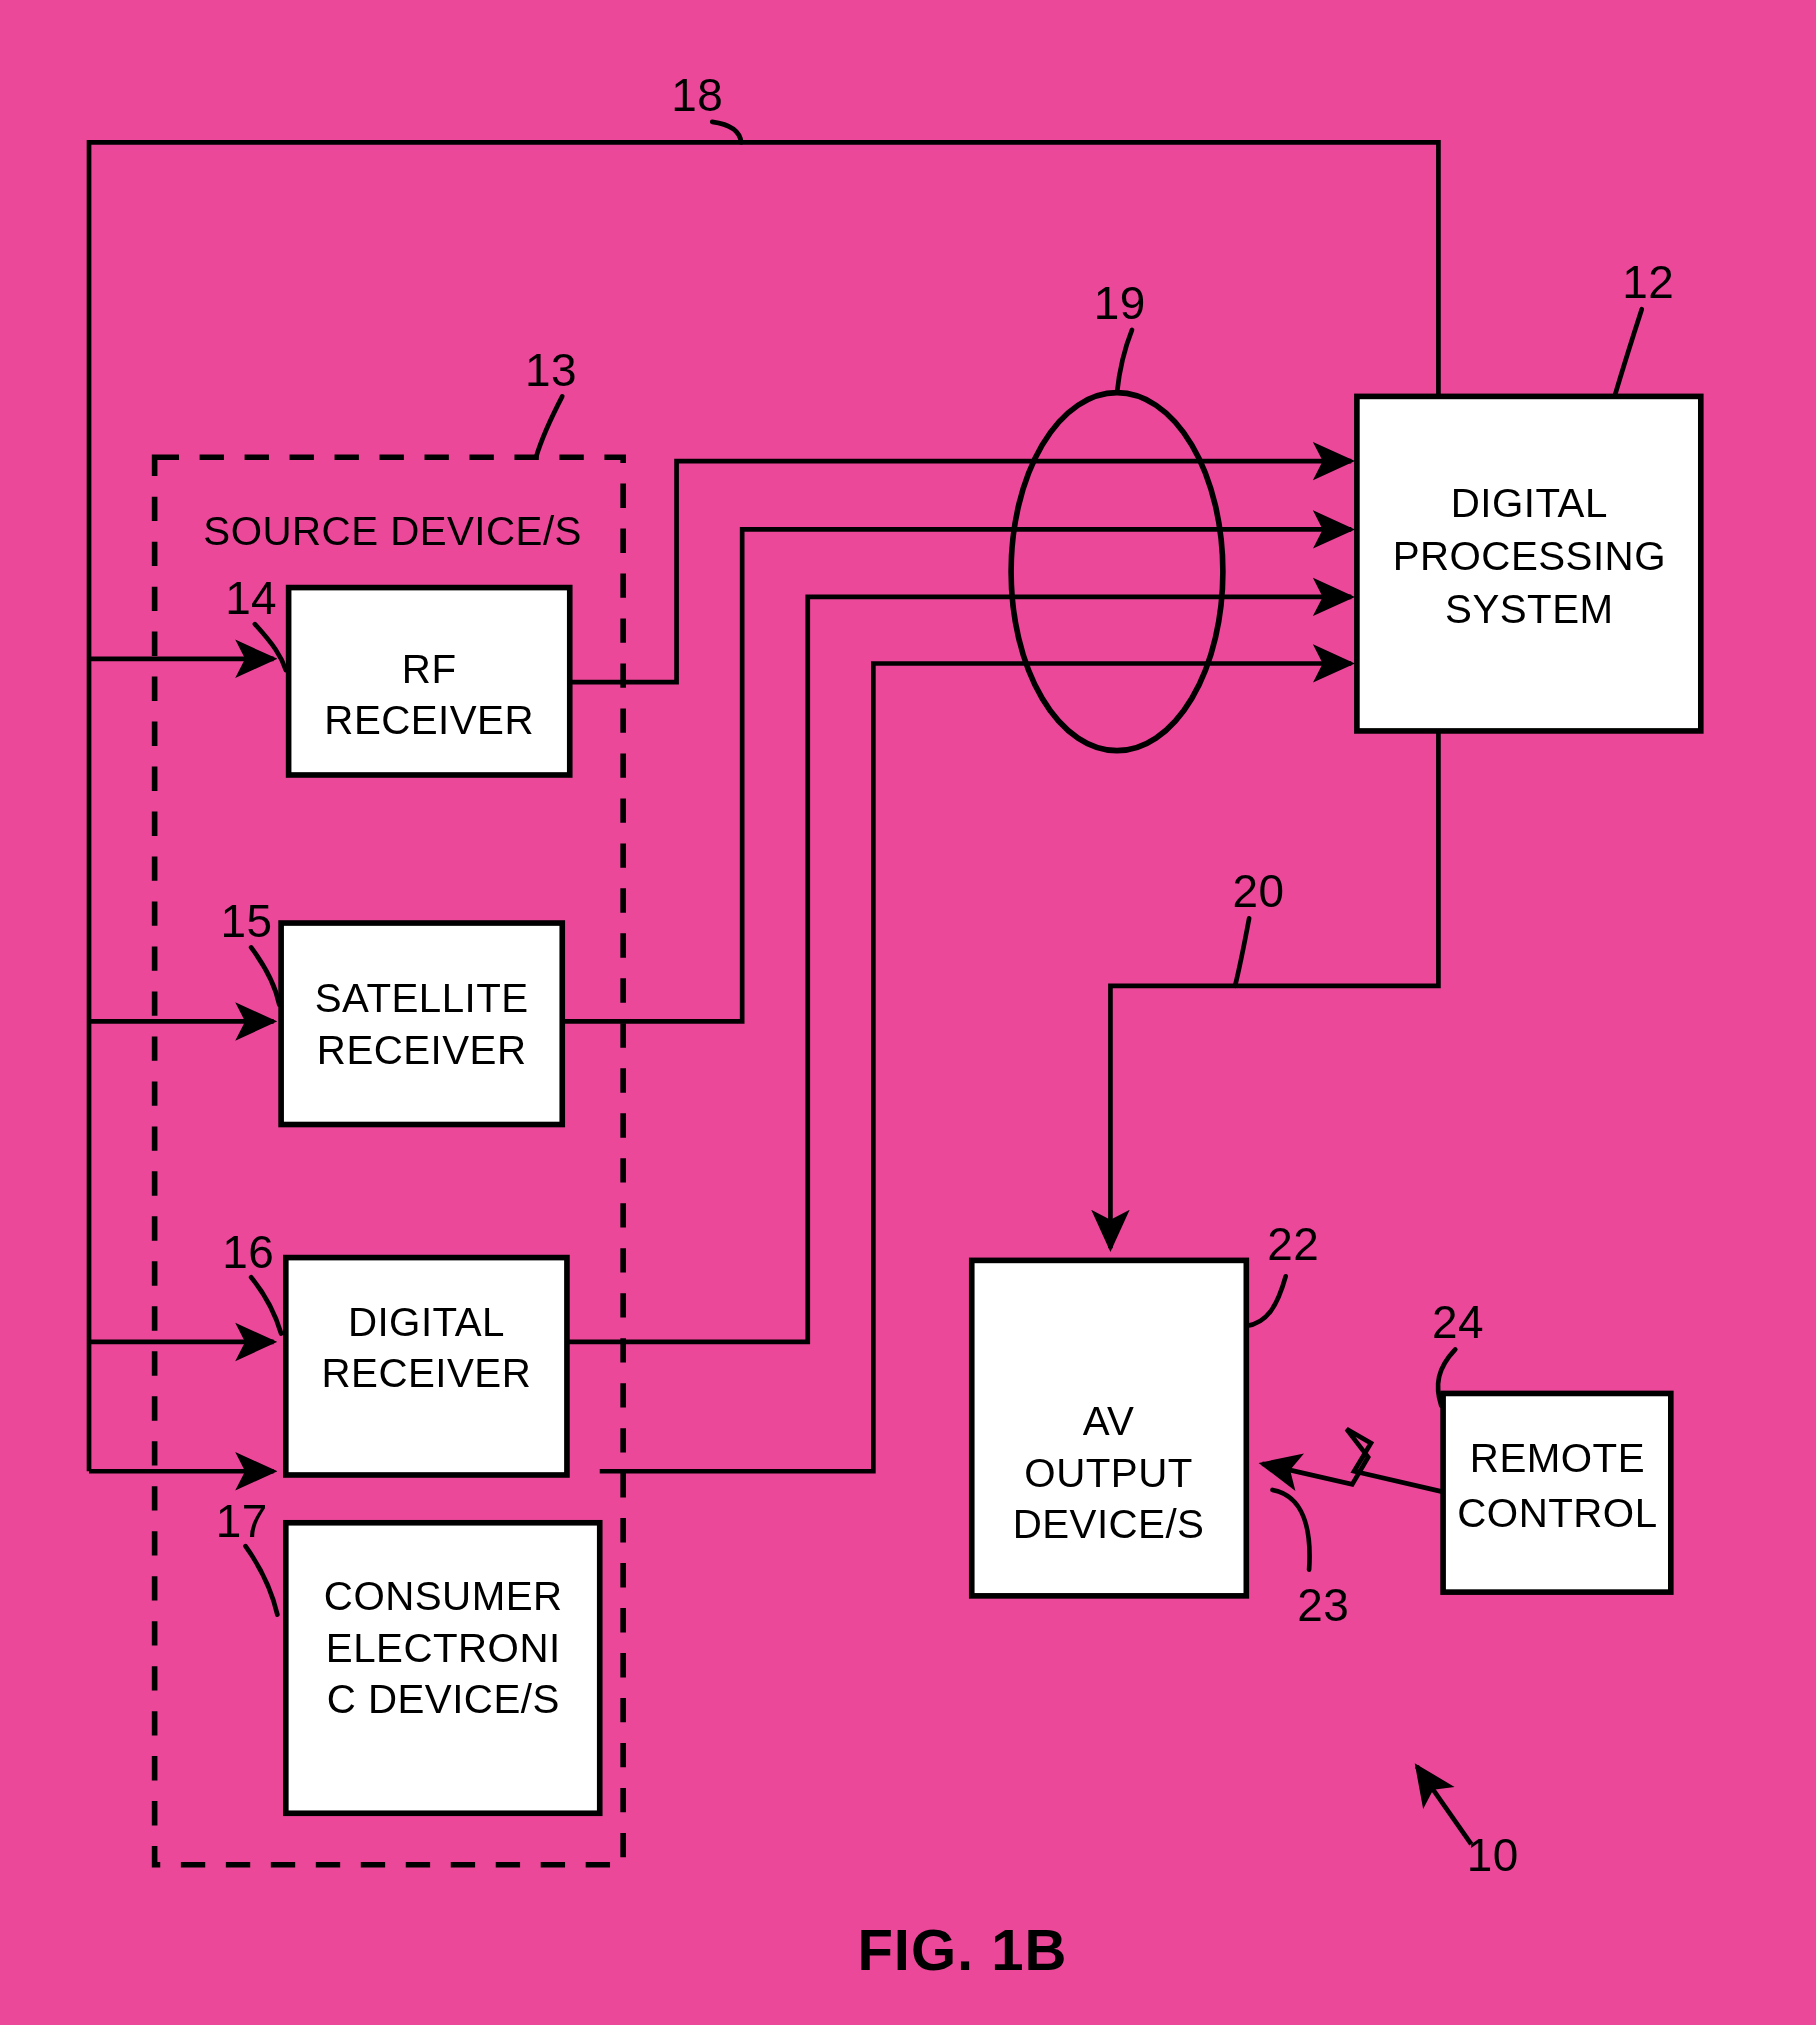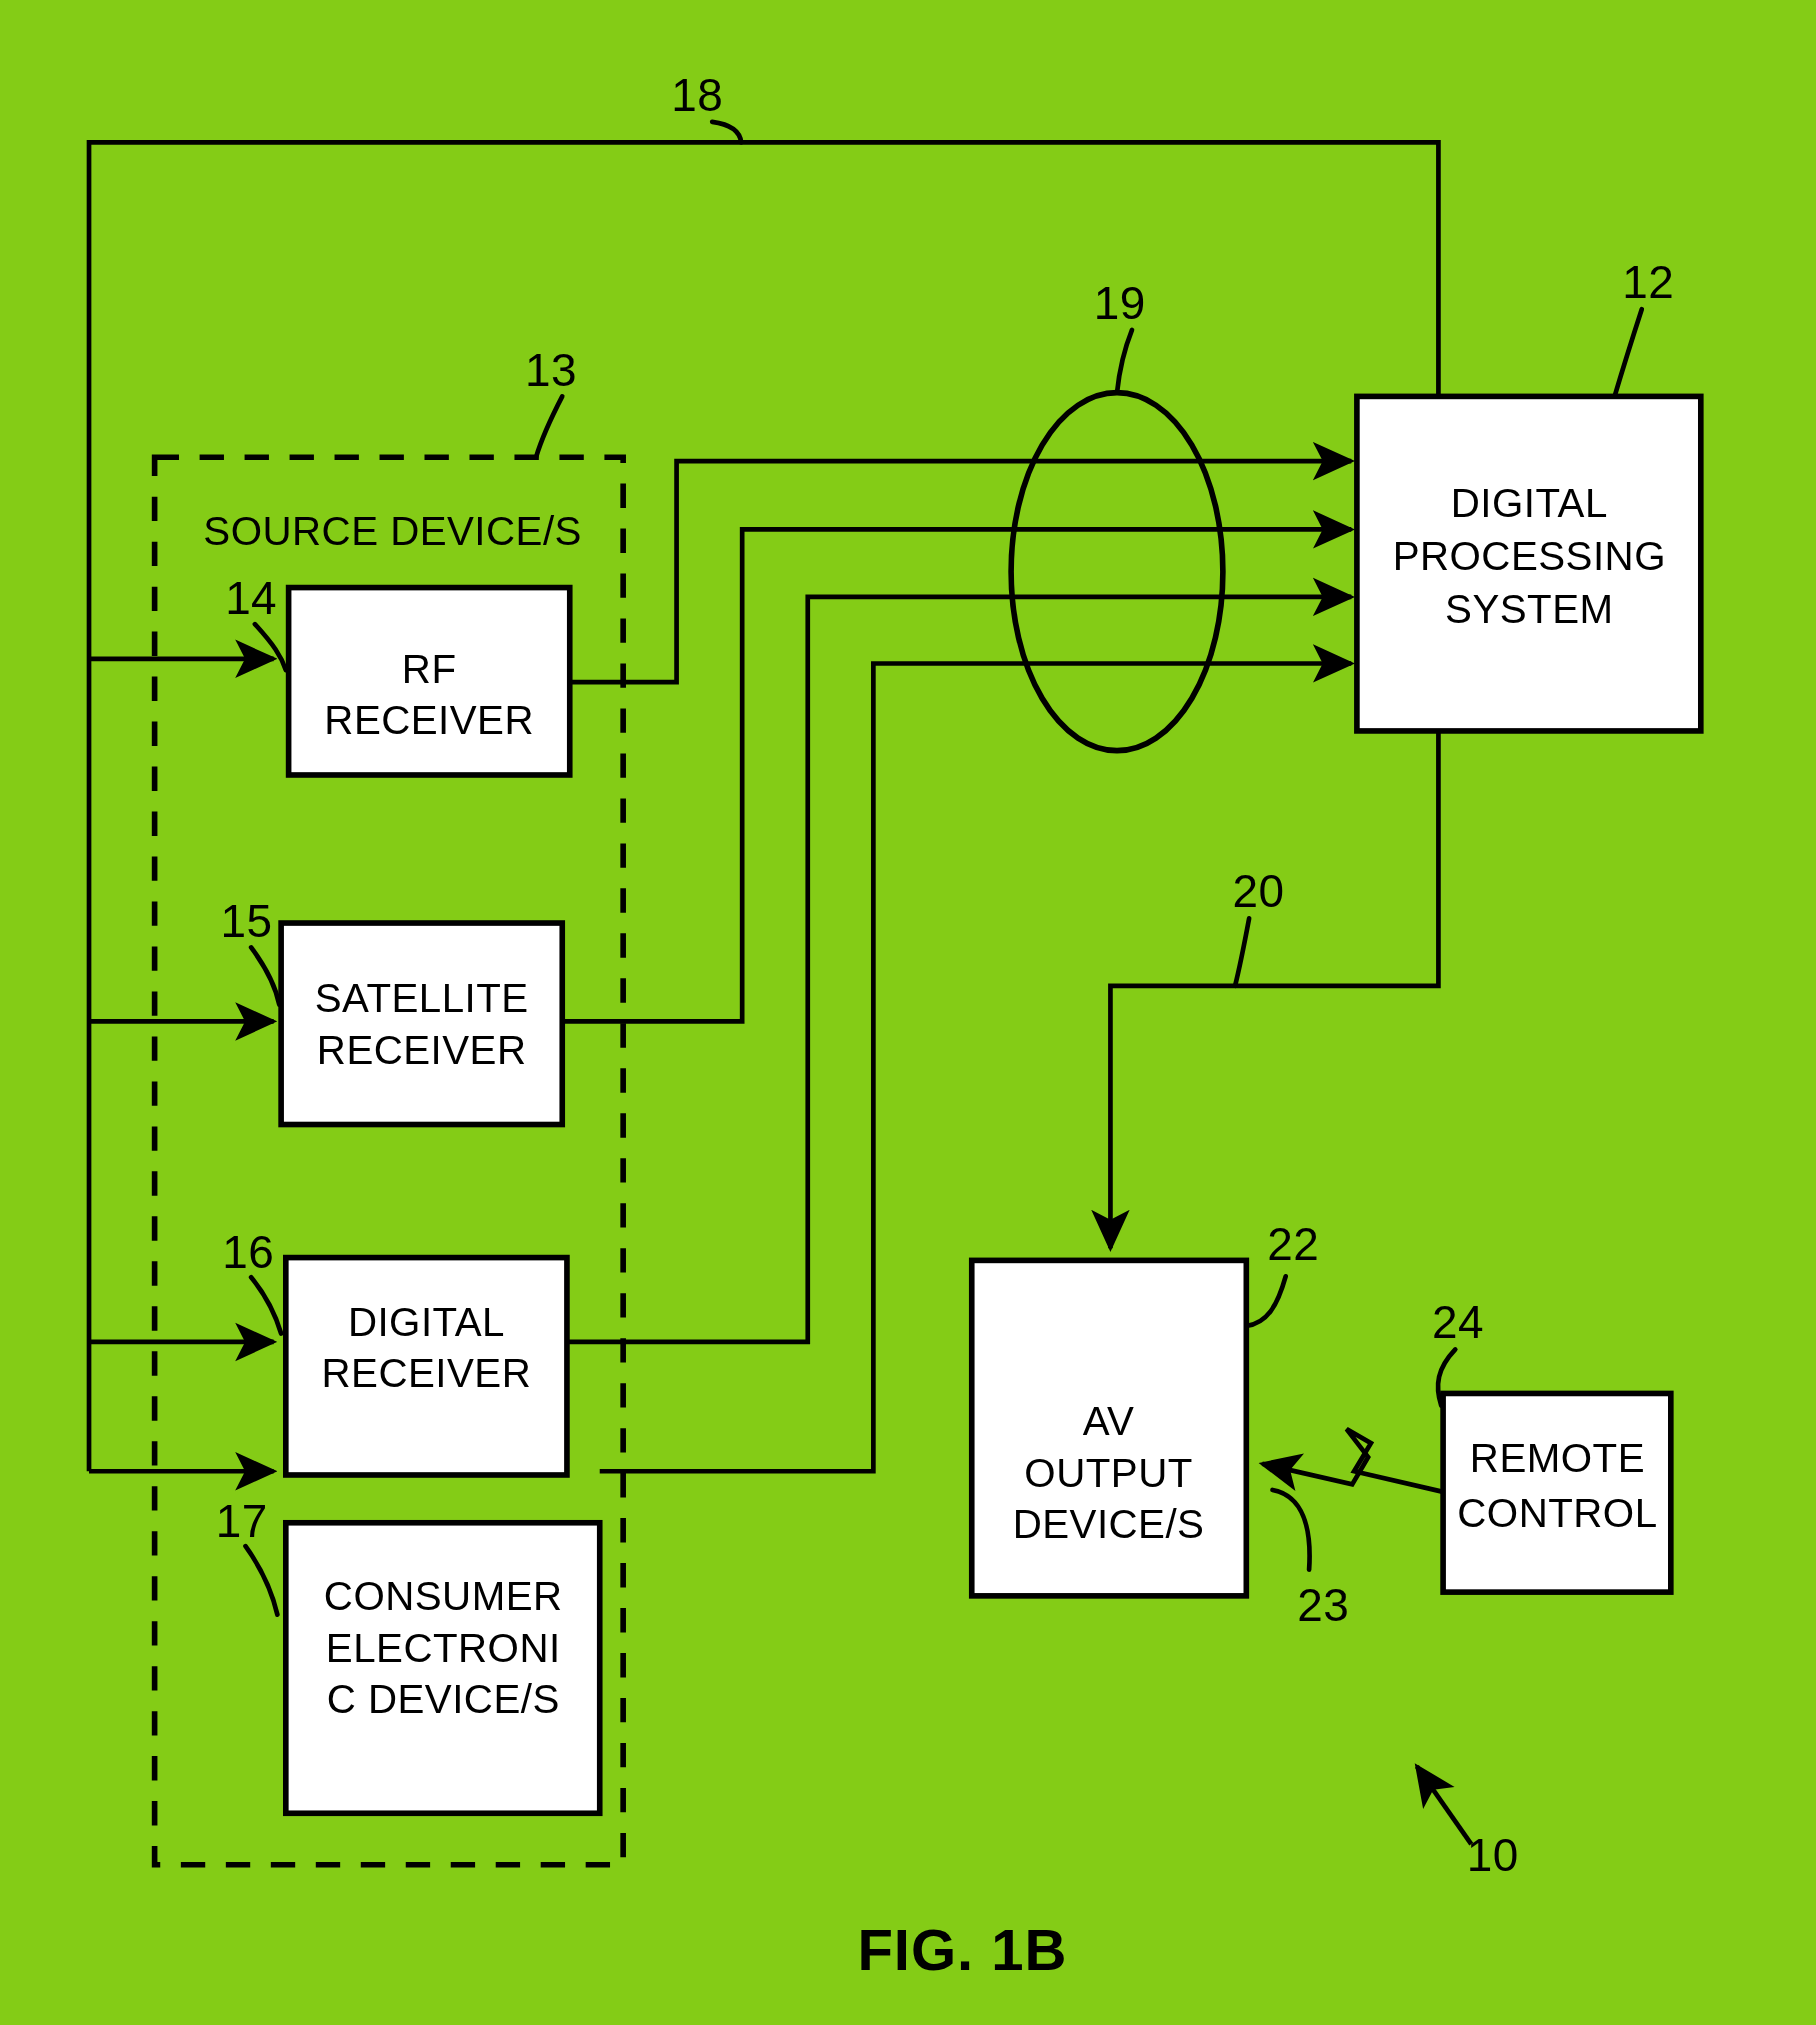--- a/index.html
+++ b/index.html
@@ -7,21 +7,21 @@
     padding: 0;
     background: #ffffff;
   }
   body {
     font-family: "Liberation Sans", sans-serif;
   }
   #figure-root {
     position: relative;
     width: 1817px;
     height: 2026px;
-    background: #84cc16;
+    background: #ec4899;
     overflow: hidden;
   }
   #figure-svg {
     position: absolute;
     left: 0;
     top: 0;
     width: 1817px;
     height: 2026px;
   }
   .box-label {

